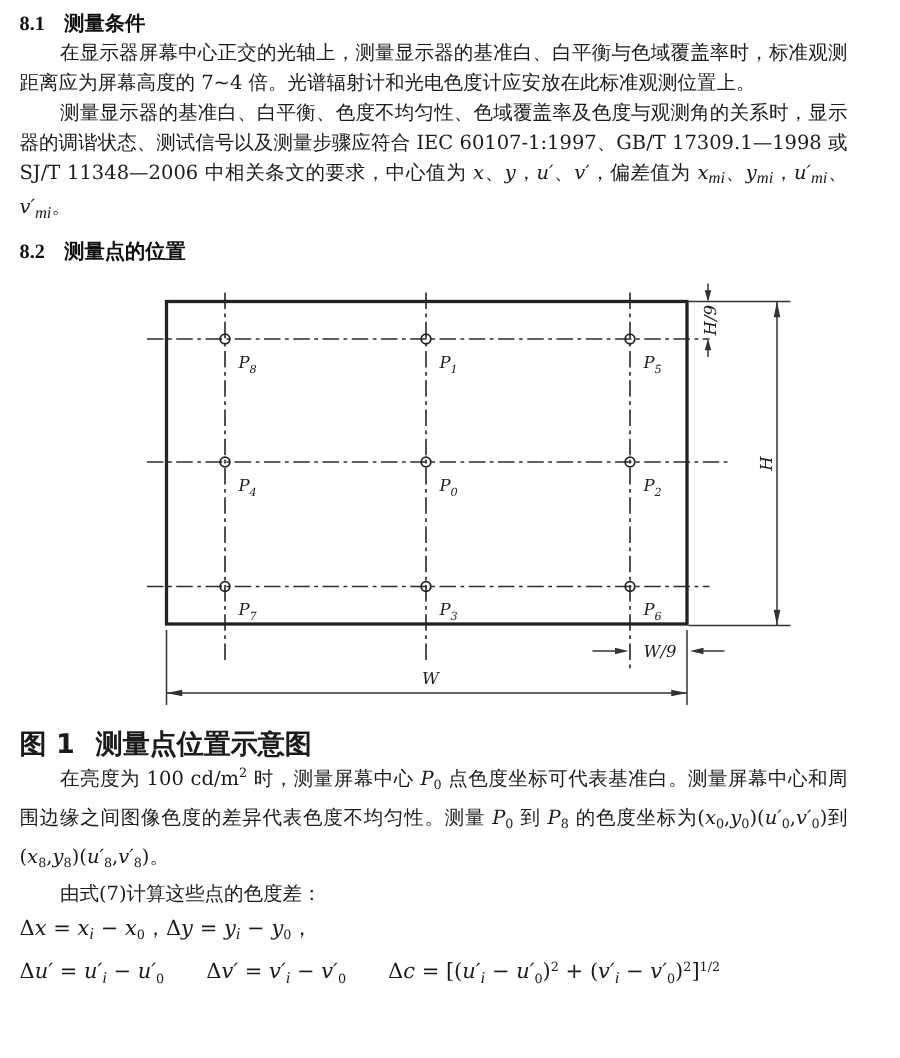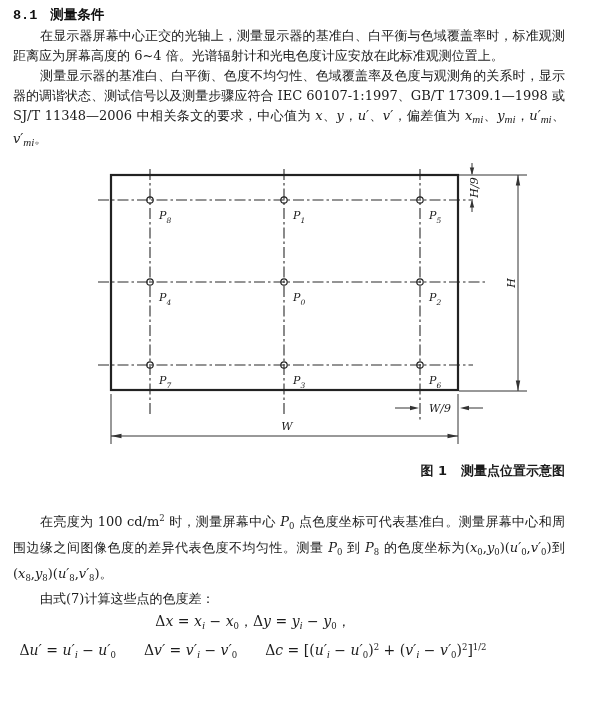--- a/index.html
+++ b/index.html
@@ -7,63 +7,66 @@
     position:relative; width:600px; height:705px; margin:0 auto;
     background:#ffffff; overflow:hidden;
     font-family:"DejaVu Serif", serif;
     font-size:13px; line-height:20px; color:#1b1b1b;
     padding:6px 35px 0 13px; box-sizing:border-box;
   }
   p { margin:0; }
   .p { text-align:justify; }
   .ind { text-indent:27px; }
   .h {
-    font-family:Liberation Mono, monospace; font-weight:700;
+    font-family:Liberation Serif, serif; font-weight:700;
     font-size:13.5px; line-height:20px; color:#111;
   }
   .h .htitle { margin-left:13px; }
   .h82 { margin-top:6px; }
   .h83 { margin-top:6px; }
   .r-i { font-style:italic; }
   .r-sub { font-size:8.5px; vertical-align:-3px; }
   .r-isub { font-size:11px; vertical-align:-3px; font-style:italic;font-family:Liberation Serif, serif; }
   .r-sup { font-size:8.5px; vertical-align:5px; }
   .figwrap { margin-top:6px; }
   .figsvg { display:block; }
   .caption {
-    margin-top:12px; text-align:right; line-height:18px;
-    font-family:"DejaVu Sans", sans-serif; font-weight:700; font-size:13px;
+    margin-top:12px; text-align:left; line-height:18px;
+    font-family:"DejaVu Sans", sans-serif; font-weight:700; font-size:18px;
   }
   .caption .ctitle { margin-left:14px; }
-  .s83p { line-height:21px;margin-top:28px; }
+  .s83p { line-height:21px; }
   .formula {
-    text-align:center; padding-right:72px; font-size:14px; line-height:21px;
+    padding-right:72px; font-size:14px; line-height:21px;
   }
   .f1 { margin-top:2px; }
   
   .screen { fill:none; stroke:#222; stroke-width:2.2; }
   .cl { stroke:#2b2b2b; stroke-width:1.1; stroke-dasharray:11 3 2.5 3; fill:none; }
   .dot { fill:none; stroke:#222; stroke-width:1.2; }
   .dim { stroke:#333; stroke-width:1; fill:none; }
   .ah { fill:#333; stroke:none; }
   .plabel { font:italic 11px "DejaVu Serif", serif; fill:#1b1b1b; }
   .psub { font-size:7.5px; font-style:italic; }
   .dimt { font:italic 11px "DejaVu Serif", serif; fill:#1b1b1b; }
 </style>
 </head>
 <body>
 
 <div class="page">
 
   <div class="h">
     <span>8.1</span><span class="htitle">测量条件</span>
   </div>
-  <p class="p ind"><span>在显示器屏幕中心正交的光轴上，测量显示器的基准白、白平衡与色域覆盖率时，标准观测距离应为屏幕高度的 6~4 倍。光谱辐射计和光电色度计应安放在此标准观测位置上。</span></p>
+  <p class="p ind"><span>在显示器屏幕中心正交的光轴上，测量显示器的基准白、白平衡与色域覆盖率时，标准观测距离应为屏幕高度的 7~4 倍。光谱辐射计和光电色度计应安放在此标准观测位置上。</span></p>
   <p class="p ind"><span>测量显示器的基准白、白平衡、色度不均匀性、色域覆盖率及色度与观测角的关系时，显示器的调谐状态、测试信号以及测量步骤应符合 IEC 60107-1:1997、GB/T 17309.1—1998 或 SJ/T 11348—2006 中相关条文的要求，中心值为 </span><span class="r-i">x</span><span>、</span><span class="r-i">y</span><span>，</span><span class="r-i">u′</span><span>、</span><span class="r-i">v′</span><span>，偏差值为 </span><span class="r-i">x</span><span class="r-isub">mi</span><span>、</span><span class="r-i">y</span><span class="r-isub">mi</span><span>，</span><span class="r-i">u′</span><span class="r-isub">mi</span><span>、</span><span class="r-i">v′</span><span class="r-isub">mi</span><span>。</span></p>
 
+  <div class="h h82">
+    <span>8.2</span><span class="htitle">测量点的位置</span>
+  </div>
 
   <div class="figwrap">
     <svg class="figsvg" width="600" height="292" viewBox="0 0 600 292">
 
       <g>
         <line class="cl" x1="85" y1="42" x2="460" y2="42"></line>
         <line class="cl" x1="85" y1="124" x2="473" y2="124"></line>
         <line class="cl" x1="85" y1="207" x2="460" y2="207"></line>
         <line class="cl" x1="137" y1="11" x2="137" y2="256"></line>
         <line class="cl" x1="271" y1="11" x2="271" y2="256"></line>

